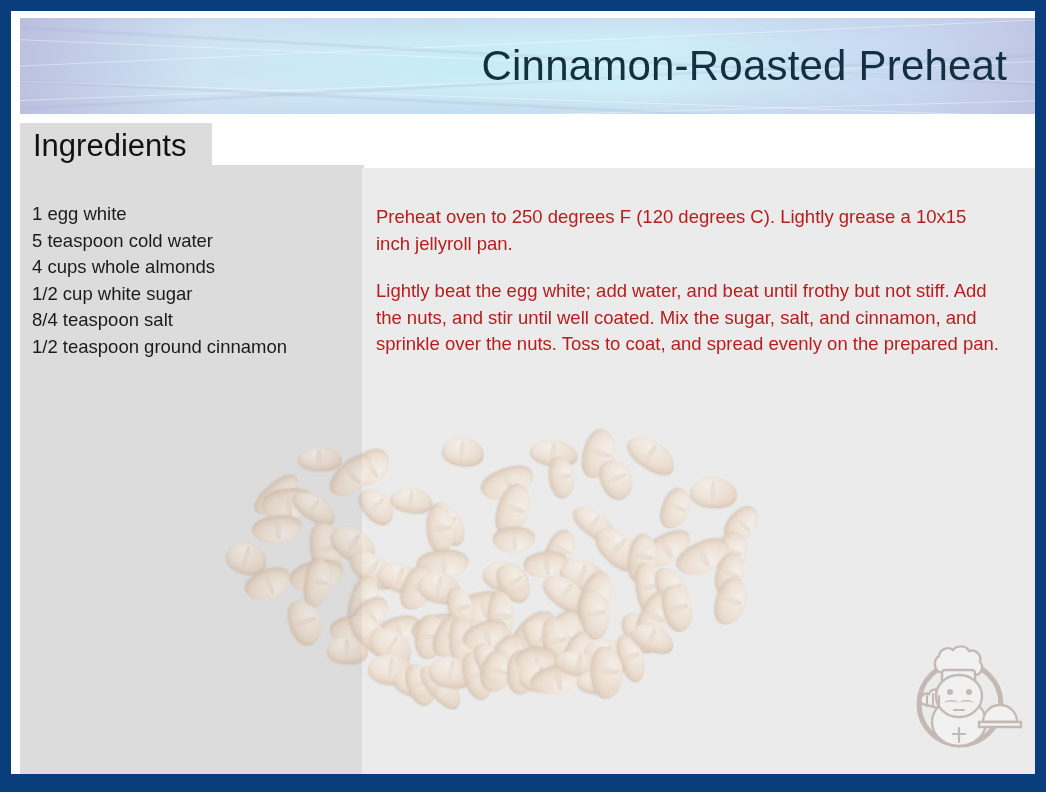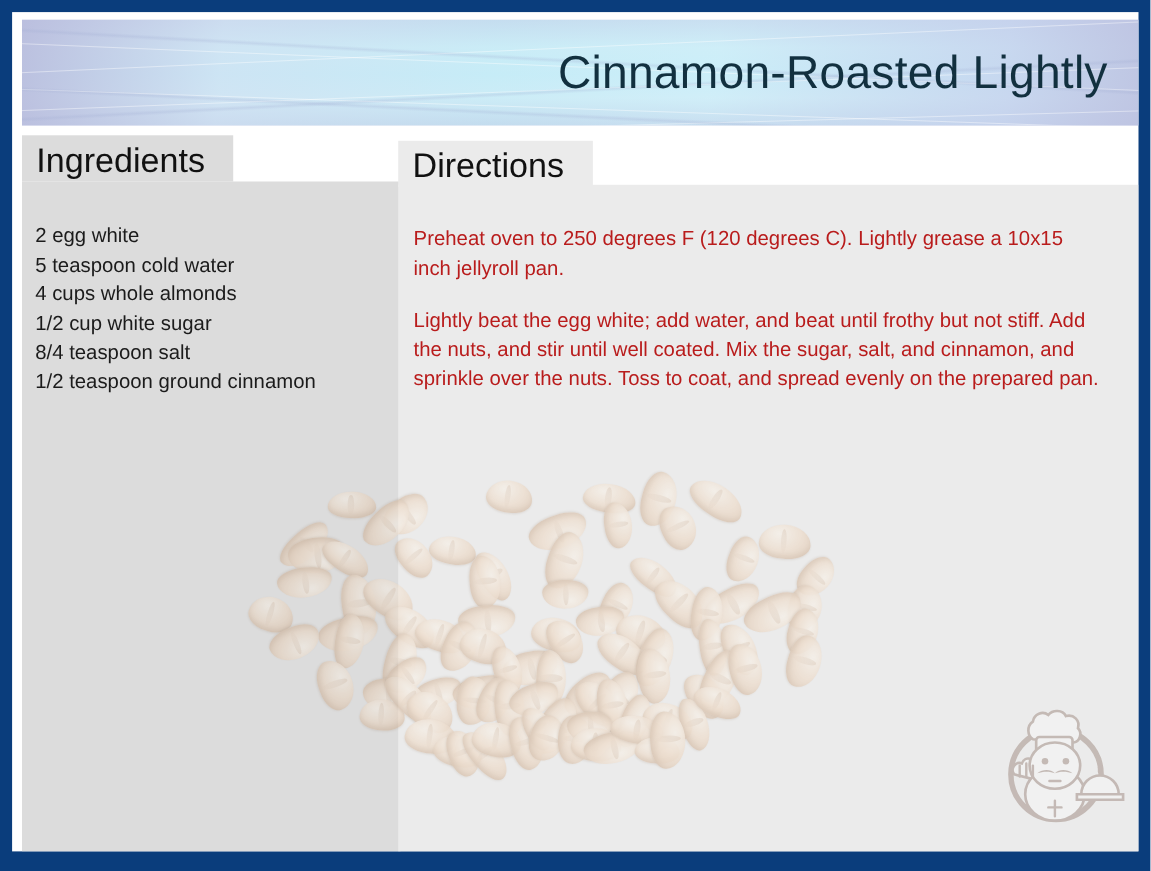--- a/index.html
+++ b/index.html
@@ -179,41 +179,38 @@
 
     <div id="banner">
       <div class="weave a"></div>
       <div class="weave b"></div>
       <div class="weave c"></div>
       <div class="weave d"></div>
       <div class="weave e"></div>
       <div class="weave2 f"></div>
       <div class="weave2 g"></div>
       <div class="weave2 h"></div>
-      <div id="banner-title">Cinnamon-Roasted Lightly</div>
+      <div id="banner-title">Cinnamon-Roasted Preheat</div>
     </div>
 
     <div id="left-panel" class="panel">
       <div id="left-tab" class="tab">
         <div class="tab-label">Ingredients</div>
       </div>
       <ul id="ingredients-list">
-        <li>2 egg white</li>
+        <li>1 egg white</li>
         <li>5 teaspoon cold water</li>
         <li>4 cups whole almonds</li>
         <li>1/2 cup white sugar</li>
         <li>8/4 teaspoon salt</li>
         <li>1/2 teaspoon ground cinnamon</li>
       </ul>
     </div>
 
     <div id="right-panel" class="panel">
-      <div id="right-tab" class="tab">
-        <div class="tab-label">Directions</div>
-      </div>
       <div id="directions-body">
         <p>Preheat oven to 250 degrees F (120 degrees C). Lightly grease a 10x15 inch jellyroll pan.</p>
         <p>Lightly beat the egg white; add water, and beat until frothy but not stiff. Add the nuts, and stir until well coated. Mix the sugar, salt, and cinnamon, and sprinkle over the nuts. Toss to coat, and spread evenly on the prepared pan.</p>
       </div>
     </div>
 
     <div id="almond-photo">
         <div class="nut" style="left: 65.1928px; top: -1.34315px; width: 43.9339px; height: 24.4108px; transform: rotate(0.783348deg);"></div>
         <div class="nut" style="left: 114.803px; top: 4.54744px; width: 43.8023px; height: 30.5107px; transform: rotate(142.58deg);"></div>
         <div class="nut" style="left: 208.872px; top: -10.9946px; width: 41.6605px; height: 29.2567px; transform: rotate(7.83224deg);"></div>

